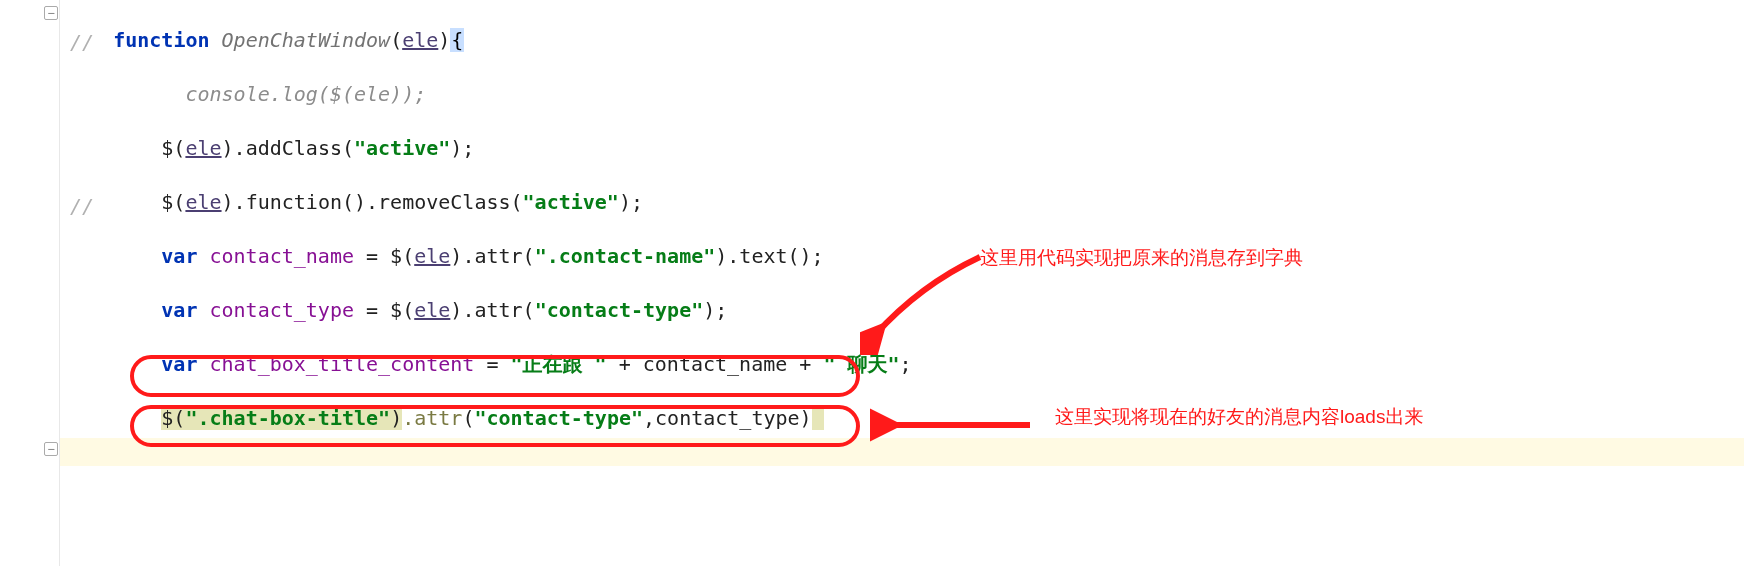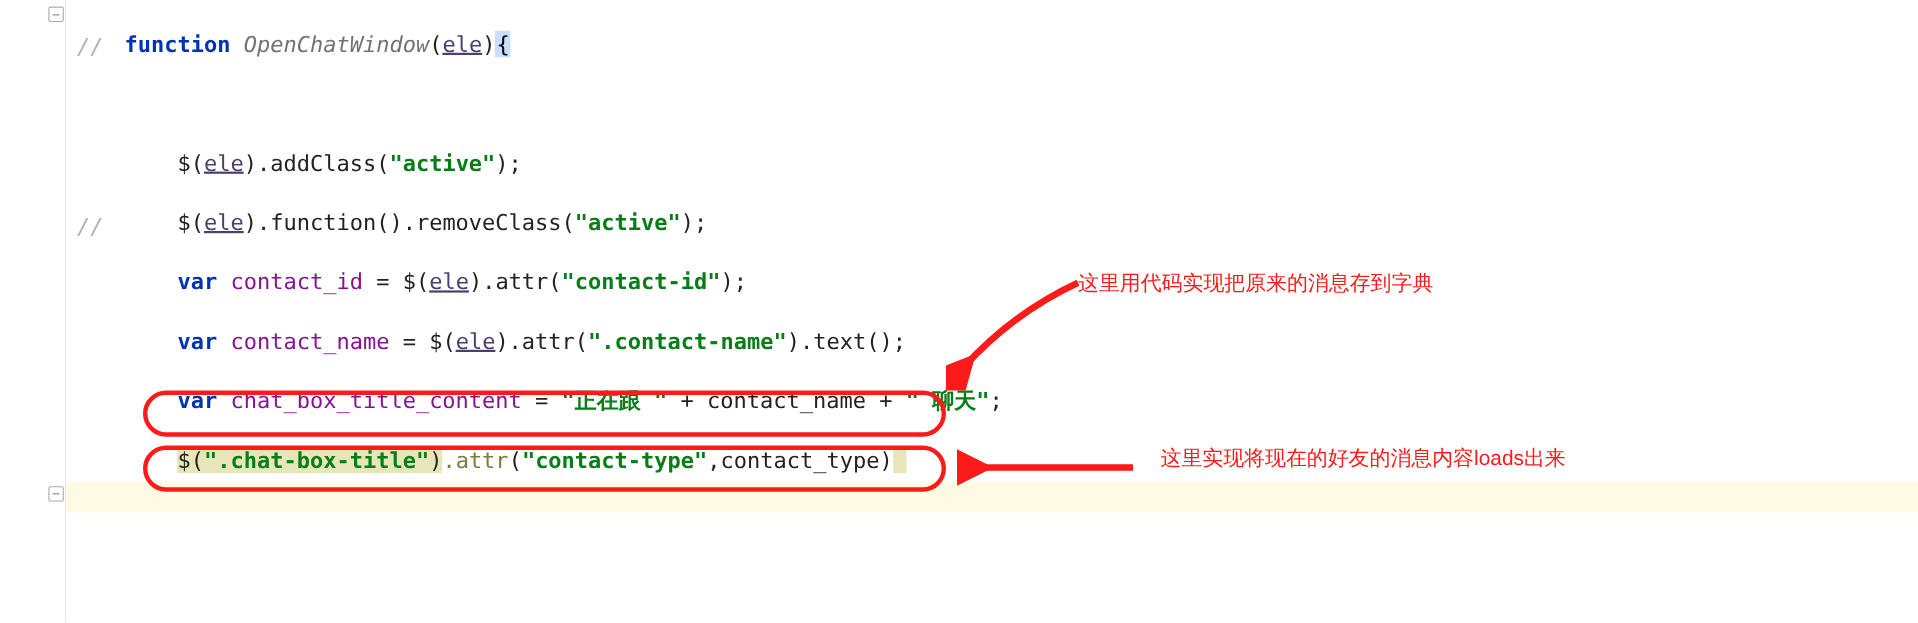--- a/index.html
+++ b/index.html
@@ -94,25 +94,25 @@
 <div class="gutter">
   <div class="fold-icon" style="top:6px; left:44px;">−</div>
   <div class="fold-icon" style="top:442px; left:44px;">−</div>
 </div>
 
 <div class="comment-marker" style="top:30px;">//</div>
 <div class="comment-marker" style="top:194px;">//</div>
 
 <div class="code-area">
 <div class="line"><span class="code">    </span><span class="kw">function</span><span class="code"> </span><span class="fn">OpenChatWindow</span><span class="code">(</span><span class="param">ele</span><span class="code">)</span><span class="cursor-brace">{</span></div>
-<div class="line"><span class="code">          </span></div>
+<div class="line"><span class="code">          </span><span class="com">console.log($(ele));</span></div>
 <div class="line"><span class="code">        </span><span class="code">$(</span><span class="param">ele</span><span class="code">).addClass(</span><span class="str">"active"</span><span class="code">);</span></div>
 <div class="line"><span class="code">        </span><span class="code">$(</span><span class="param">ele</span><span class="code">).function().removeClass(</span><span class="str">"active"</span><span class="code">);</span></div>
-<div class="line"><span class="code">        </span><span class="kw">var</span><span class="code"> </span><span class="varN">contact_id</span><span class="code"> = $(</span><span class="param">ele</span><span class="code">).attr(</span><span class="str">"contact-id"</span><span class="code">);</span></div>
 <div class="line"><span class="code">        </span><span class="kw">var</span><span class="code"> </span><span class="varN">contact_name</span><span class="code"> = $(</span><span class="param">ele</span><span class="code">).attr(</span><span class="str">".contact-name"</span><span class="code">).text();</span></div>
+<div class="line"><span class="code">        </span><span class="kw">var</span><span class="code"> </span><span class="varN">contact_type</span><span class="code"> = $(</span><span class="param">ele</span><span class="code">).attr(</span><span class="str">"contact-type"</span><span class="code">);</span></div>
 <div class="line"><span class="code">        </span><span class="kw">var</span><span class="code"> </span><span class="varN">chat_box_title_content</span><span class="code"> = </span><span class="str">"正在跟 "</span><span class="code"> + contact_name + </span><span class="str">" 聊天"</span><span class="code">;</span></div>
 <div class="line"><span class="code">        </span><span class="hl"><span class="code">$(</span><span class="str">".chat-box-title"</span><span class="code">)</span></span><span class="meth">.attr</span><span class="code">(</span><span class="str">"contact-type"</span><span class="code">,contact_type)</span><span class="hl"> </span></div>
 
 
 
 
 
 
 
 </div>

